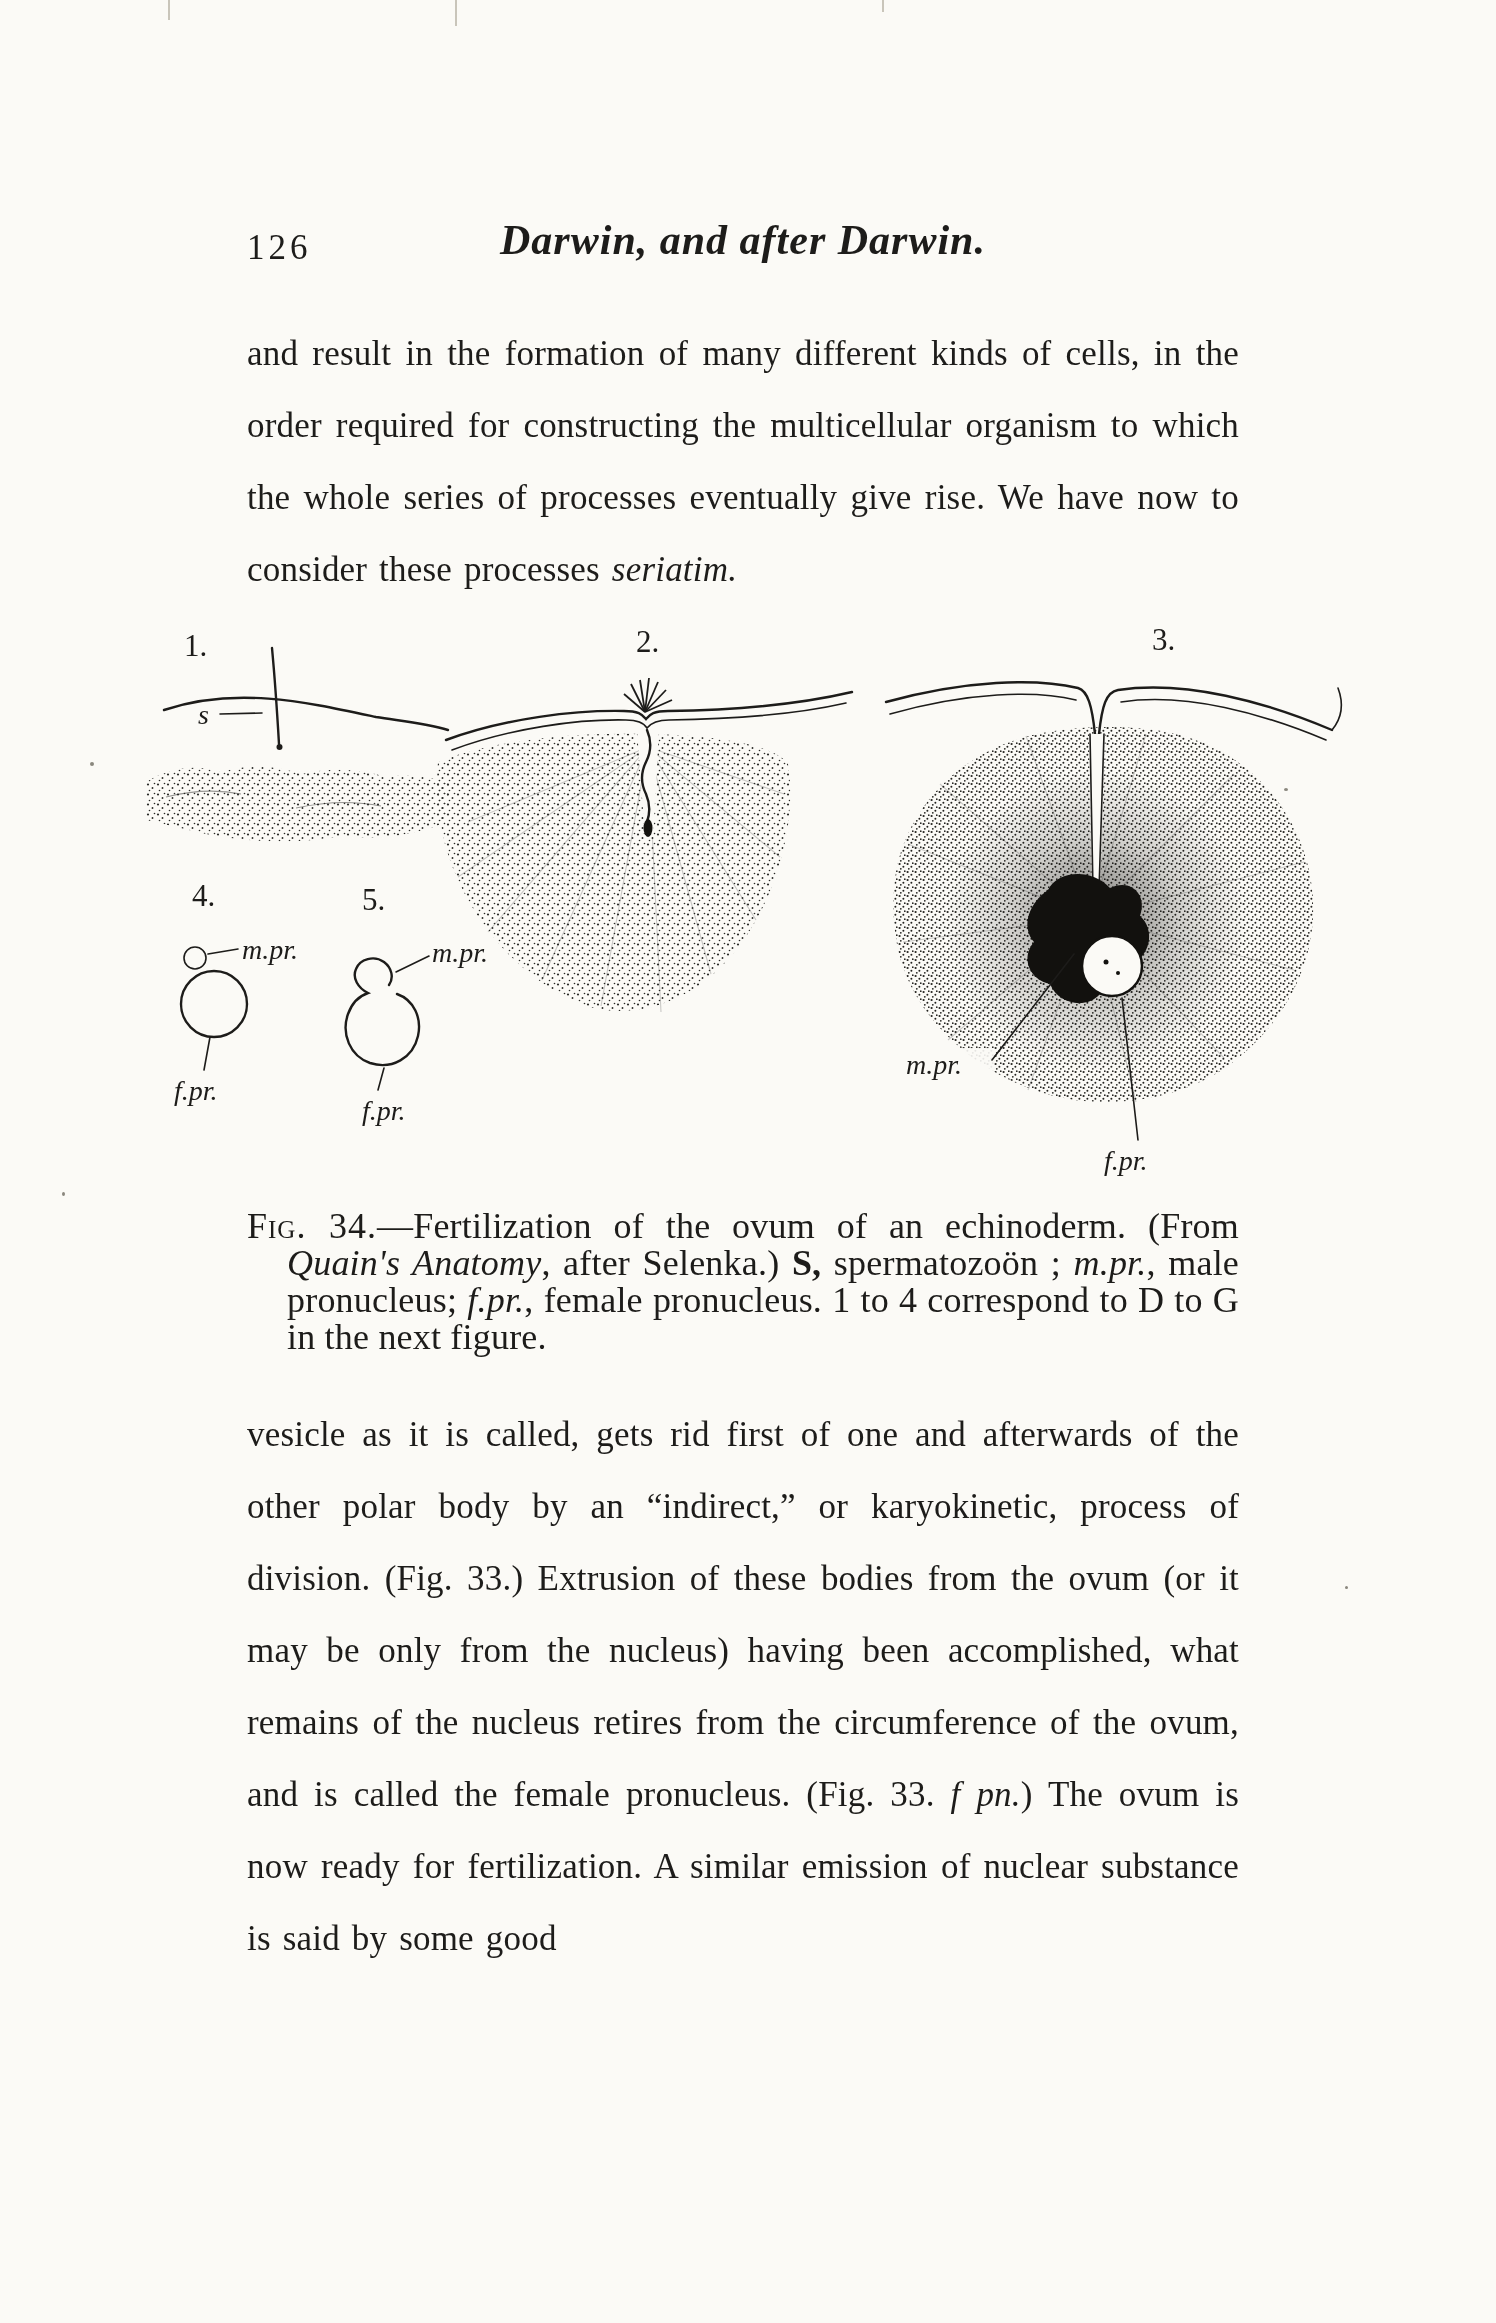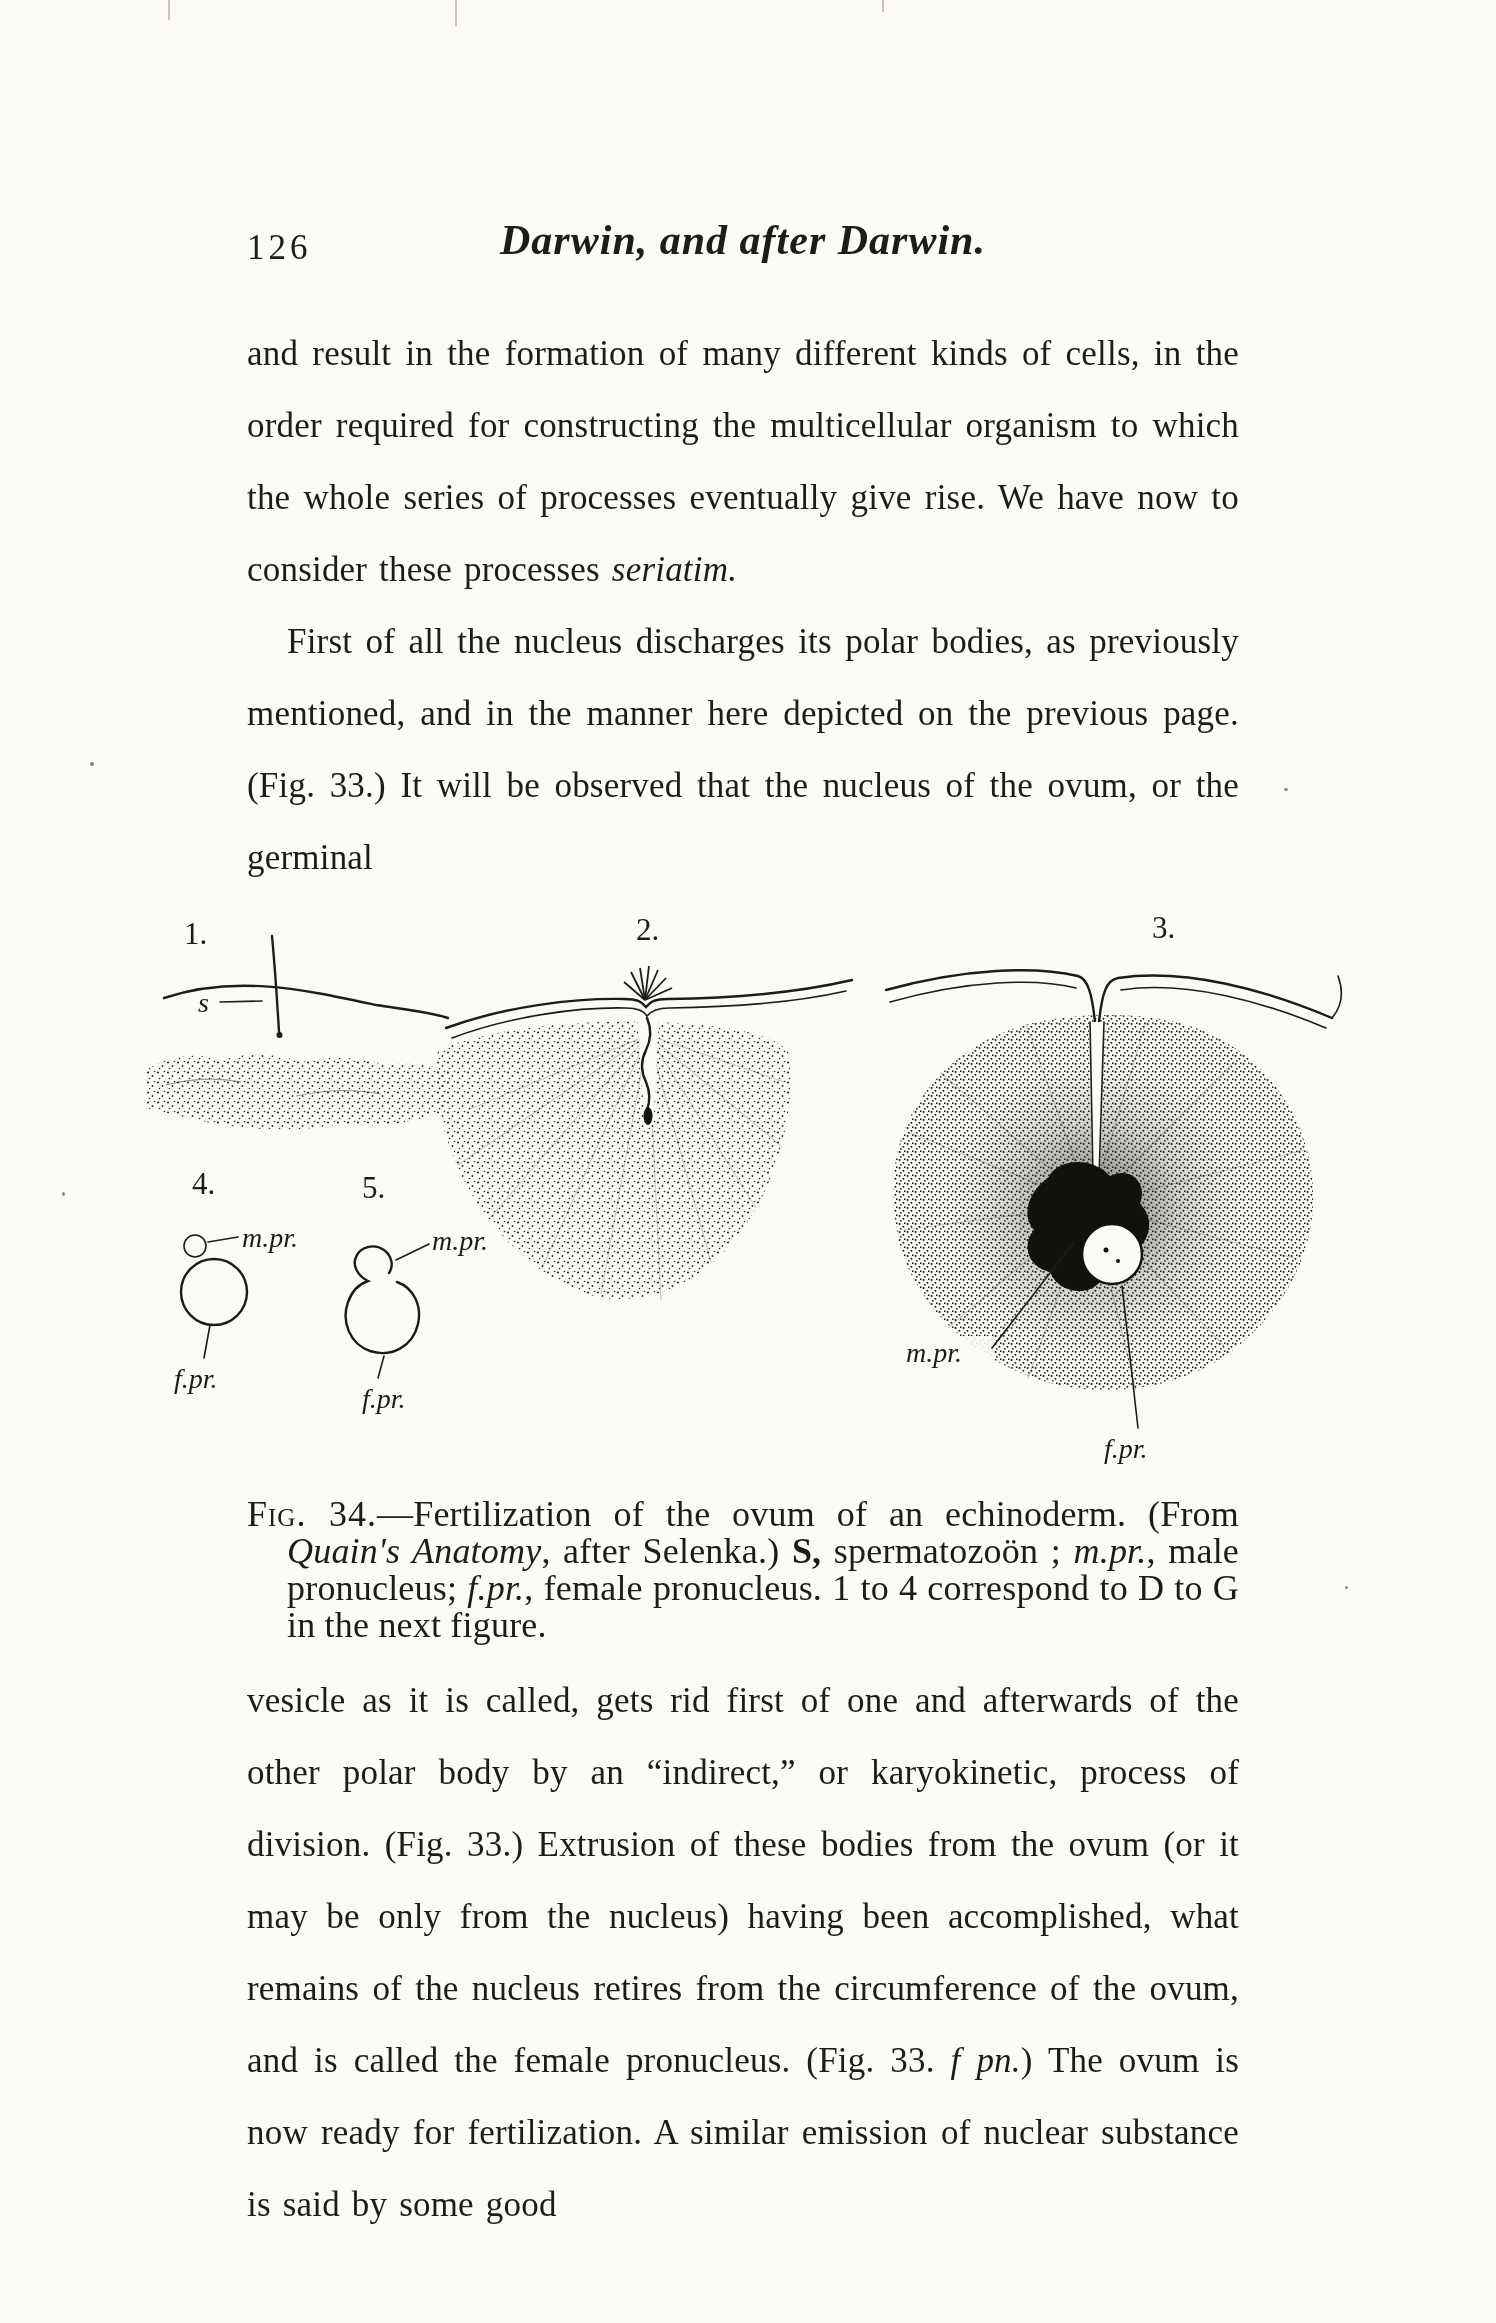--- a/index.html
+++ b/index.html
@@ -36,21 +36,21 @@
 
   .figure-wrap { margin-left:-101px; margin-top:16px; width:1230px; }
   .figure-wrap svg { display:block; }
 
   .caption {
     font-size:36px; line-height:37px;
     padding-left:40px; text-indent:-40px;
     text-align:justify; margin-top:6px; letter-spacing:0.2px;
   }
 
-  .p3 { margin-top:21px; }
+  .p3 { margin-top:43px; }
 
   
   .ln { fill:none; stroke:#1d1c1a; stroke-width:2.4; stroke-linecap:round; }
   .lnThin { fill:none; stroke:#1d1c1a; stroke-width:1.6; stroke-linecap:round; }
   .lnFaint { fill:none; stroke:#1d1c1a; stroke-width:1.1; opacity:.45; }
   .burst path { stroke:#1d1c1a; stroke-width:1.8; fill:none; }
   .streaks path { stroke:#1d1c1a; stroke-width:1.1; opacity:.22; fill:none; }
   .num { font-family:"Liberation Serif", serif; font-size:31px; fill:#1d1c1a; }
   .ann { font-family:"Liberation Serif", serif; font-size:28px; font-style:italic; fill:#1d1c1a; }
 
@@ -71,21 +71,20 @@
   <div class="speck" style="left:1345px; top:1586px; width:3px; height:3px;"></div>
 
   <div class="content">
 
     <div class="header">
       <span class="page-number">126</span>
       <span class="running-title">Darwin, and after Darwin.</span>
     </div>
 
     <p class="para"><span>and result in the formation of many different kinds of cells, in the order required for constructing the multicellular organism to which the whole series of processes eventually give rise.  We have now to consider these processes </span><span class="it">seriatim.</span></p>
-    <p class="para indent"><span>First of all the nucleus discharges its polar bodies, as previously mentioned, and in the manner here depicted on the previous page.  (Fig. 33.)  It will be observed that the nucleus of the ovum, or the germinal</span></p>
 
     <div class="figure-wrap">
       <svg width="1230" height="580" viewBox="0 0 1230 580">
         <defs>
           <pattern id="stip" width="10" height="10" patternUnits="userSpaceOnUse">
             <circle cx="2" cy="2.5" r="1.1" fill="#2a2a28"></circle>
             <circle cx="6.5" cy="6" r="0.95" fill="#2a2a28"></circle>
             <circle cx="3.5" cy="8.5" r="0.8" fill="#2a2a28"></circle>
             <circle cx="8.5" cy="1.5" r="0.8" fill="#2a2a28"></circle>
           </pattern>

